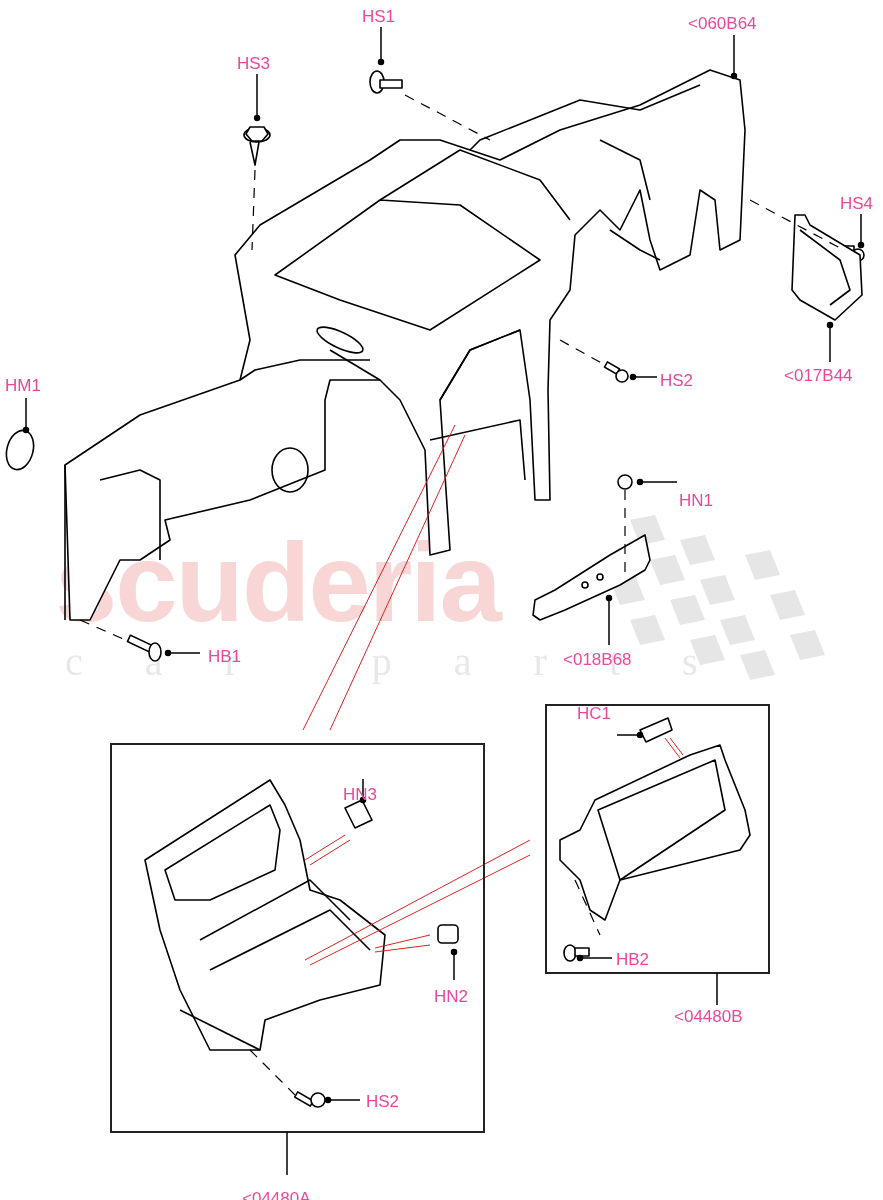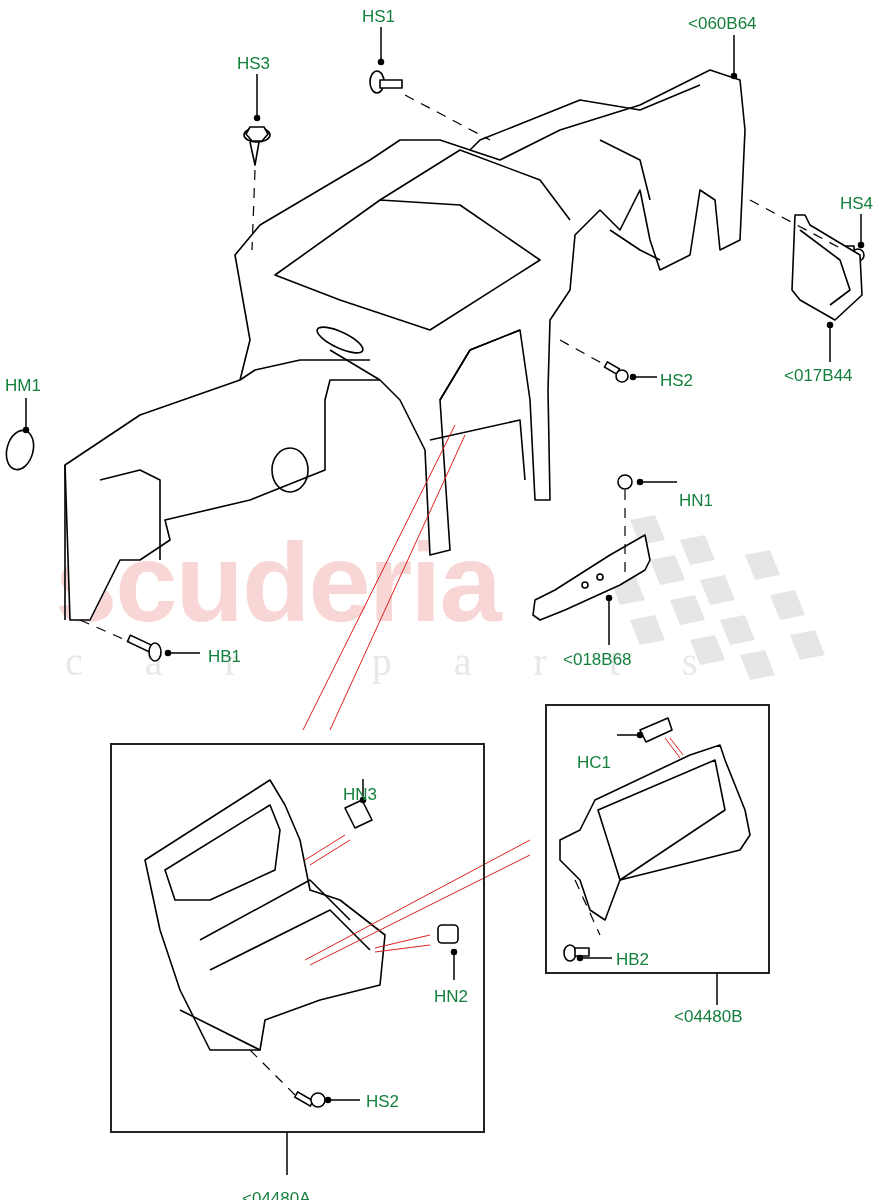--- a/index.html
+++ b/index.html
@@ -1,18 +1,18 @@
 <!DOCTYPE html>
 <html><head>
 <meta charset="utf-8">
 <style>
   html, body { margin: 0; padding: 0; background: #ffffff; }
   body { width: 883px; height: 1200px; position: relative; overflow: hidden; font-family: "Liberation Sans", sans-serif; }
   #canvas { position: absolute; left: 0; top: 0; width: 883px; height: 1200px; }
-  .lbl { position: absolute; color: #15803d; font-size: 17px; line-height: 18px; white-space: nowrap; font-family: "Liberation Sans", sans-serif; }
+  .lbl { position: absolute; color: #ec4899; font-size: 17px; line-height: 18px; white-space: nowrap; font-family: "Liberation Sans", sans-serif; }
   .wm1 { position: absolute; left: 55px; top: 528px; font-size: 112px; font-weight: bold; color: #f8d6d6; letter-spacing: -2px; font-family: "Liberation Sans", sans-serif; line-height: 110px; }
   .wm2 { position: absolute; left: 65px; top: 640px; font-size: 40px; color: #e8e8e8; letter-spacing: 62px; font-family: Liberation Serif, serif; line-height: 44px; }
 </style>
 </head>
 <body>
 
 <svg id="canvas" viewBox="0 0 883 1200" xmlns="http://www.w3.org/2000/svg">
 
   <g fill="#e6e6e6">
     <polygon points="630,520 655,515 665,540 640,545"></polygon>
@@ -182,15 +182,15 @@
 <div class="lbl" style="left:784px;top:367px">&lt;017B44</div>
 <div class="lbl" style="left:660px;top:372px">HS2</div>
 <div class="lbl" style="left:5px;top:377px">HM1</div>
 <div class="lbl" style="left:679px;top:492px">HN1</div>
 <div class="lbl" style="left:563px;top:651px">&lt;018B68</div>
 <div class="lbl" style="left:208px;top:648px">HB1</div>
 <div class="lbl" style="left:343px;top:786px">HN3</div>
 <div class="lbl" style="left:434px;top:988px">HN2</div>
 <div class="lbl" style="left:366px;top:1093px">HS2</div>
 <div class="lbl" style="left:242px;top:1190px">&lt;04480A</div>
-<div class="lbl" style="left:577px;top:754px">HC1</div>
+<div class="lbl" style="left:577px;top:705px">HC1</div>
 <div class="lbl" style="left:616px;top:951px">HB2</div>
 <div class="lbl" style="left:674px;top:1008px">&lt;04480B</div>
 
 </body></html>

